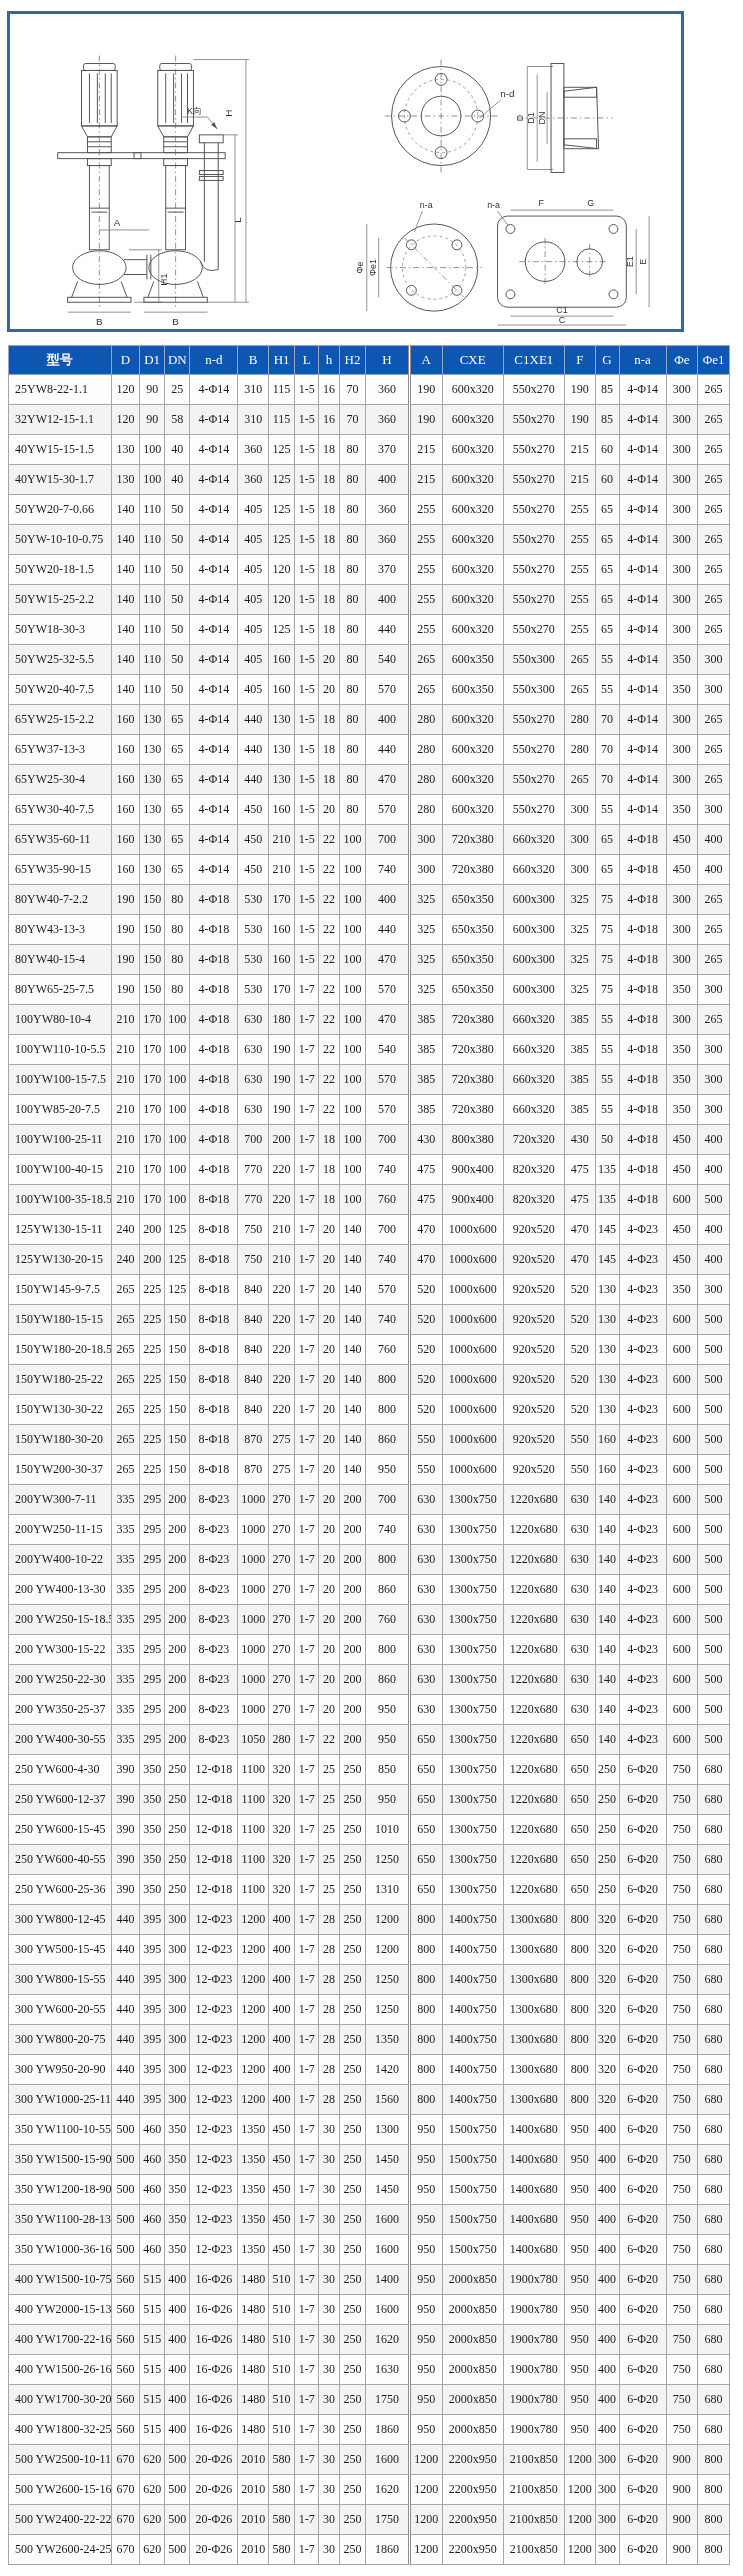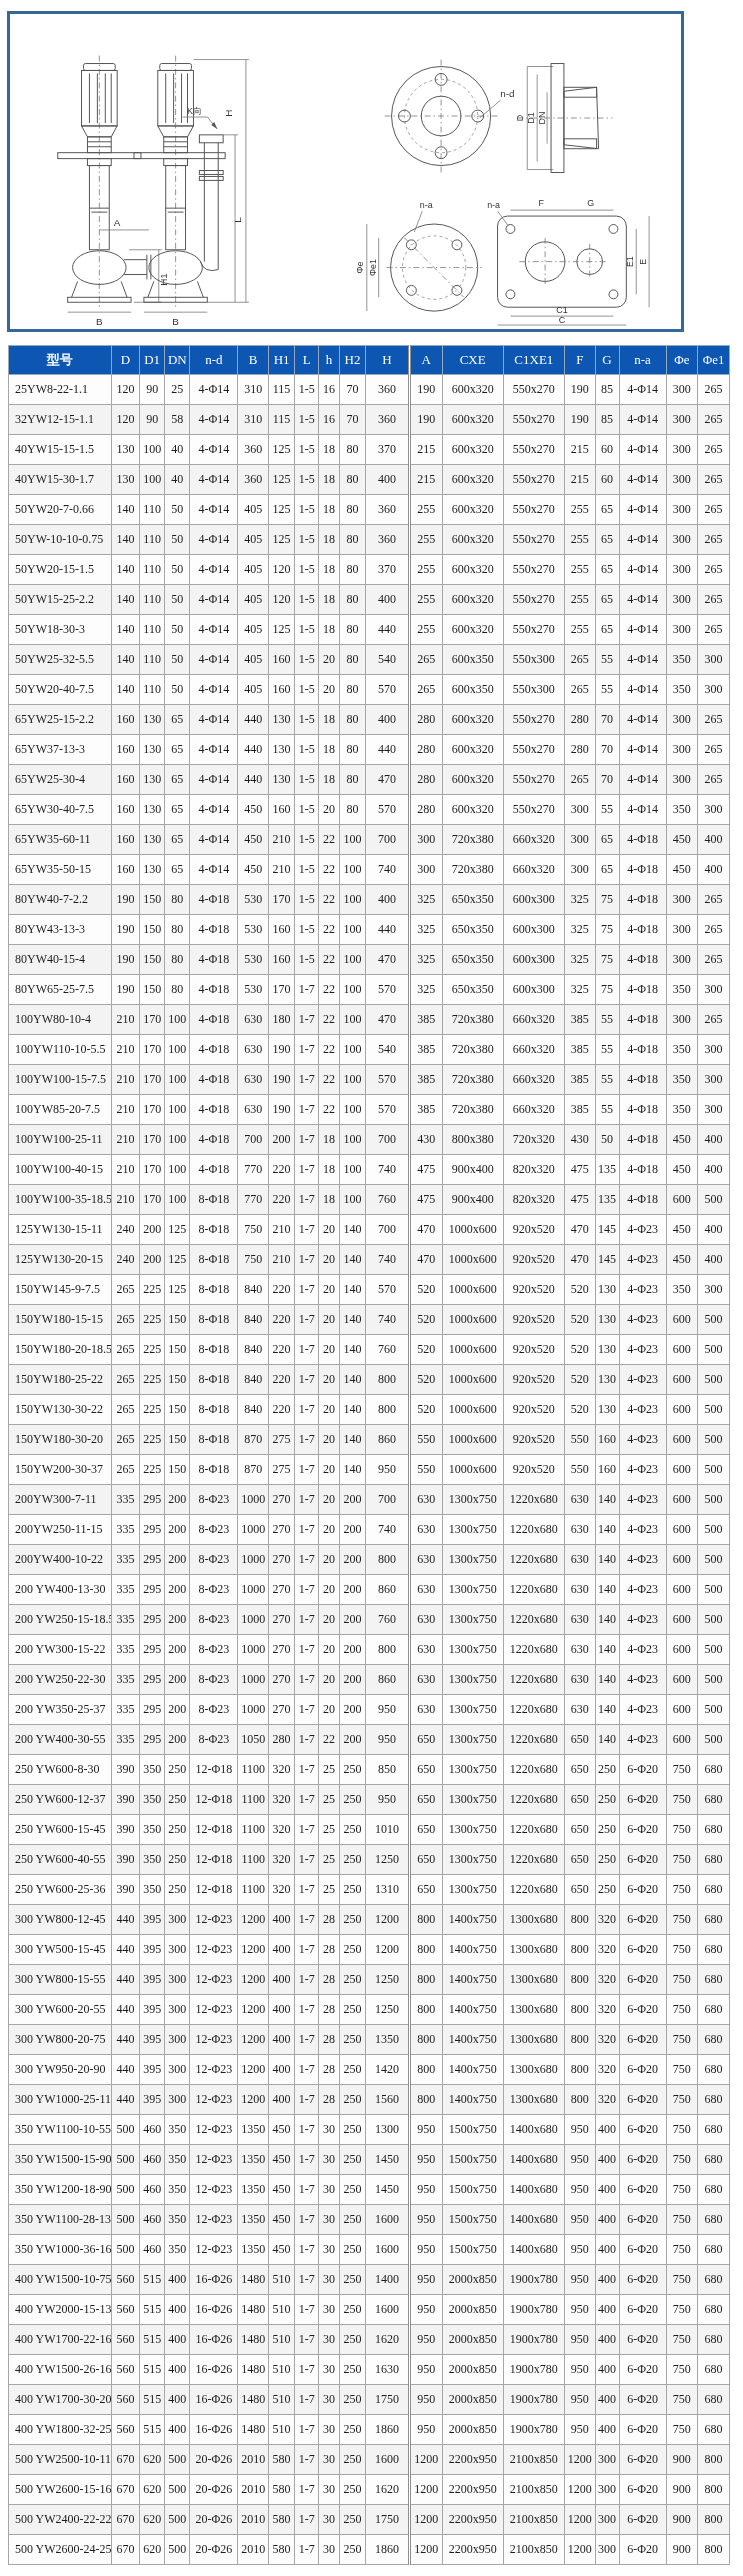--- a/index.html
+++ b/index.html
@@ -357,21 +357,21 @@
         <td class="dbl">255</td>
         <td>600x320</td>
         <td>550x270</td>
         <td>255</td>
         <td>65</td>
         <td>4-Φ14</td>
         <td>300</td>
         <td>265</td>
       </tr>
       <tr>
-        <td class="model">50YW20-15-1.5</td>
+        <td class="model">50YW20-18-1.5</td>
         <td>140</td>
         <td>110</td>
         <td>50</td>
         <td>4-Φ14</td>
         <td>405</td>
         <td>120</td>
         <td>1-5</td>
         <td>18</td>
         <td>80</td>
         <td>370</td>
@@ -567,21 +567,21 @@
         <td class="dbl">300</td>
         <td>720x380</td>
         <td>660x320</td>
         <td>300</td>
         <td>65</td>
         <td>4-Φ18</td>
         <td>450</td>
         <td>400</td>
       </tr>
       <tr>
-        <td class="model">65YW35-50-15</td>
+        <td class="model">65YW35-90-15</td>
         <td>160</td>
         <td>130</td>
         <td>65</td>
         <td>4-Φ14</td>
         <td>450</td>
         <td>210</td>
         <td>1-5</td>
         <td>22</td>
         <td>100</td>
         <td>740</td>
@@ -1197,21 +1197,21 @@
         <td class="dbl">650</td>
         <td>1300x750</td>
         <td>1220x680</td>
         <td>650</td>
         <td>140</td>
         <td>4-Φ23</td>
         <td>600</td>
         <td>500</td>
       </tr>
       <tr>
-        <td class="model">250 YW600-8-30</td>
+        <td class="model">250 YW600-4-30</td>
         <td>390</td>
         <td>350</td>
         <td>250</td>
         <td>12-Φ18</td>
         <td>1100</td>
         <td>320</td>
         <td>1-7</td>
         <td>25</td>
         <td>250</td>
         <td>850</td>

